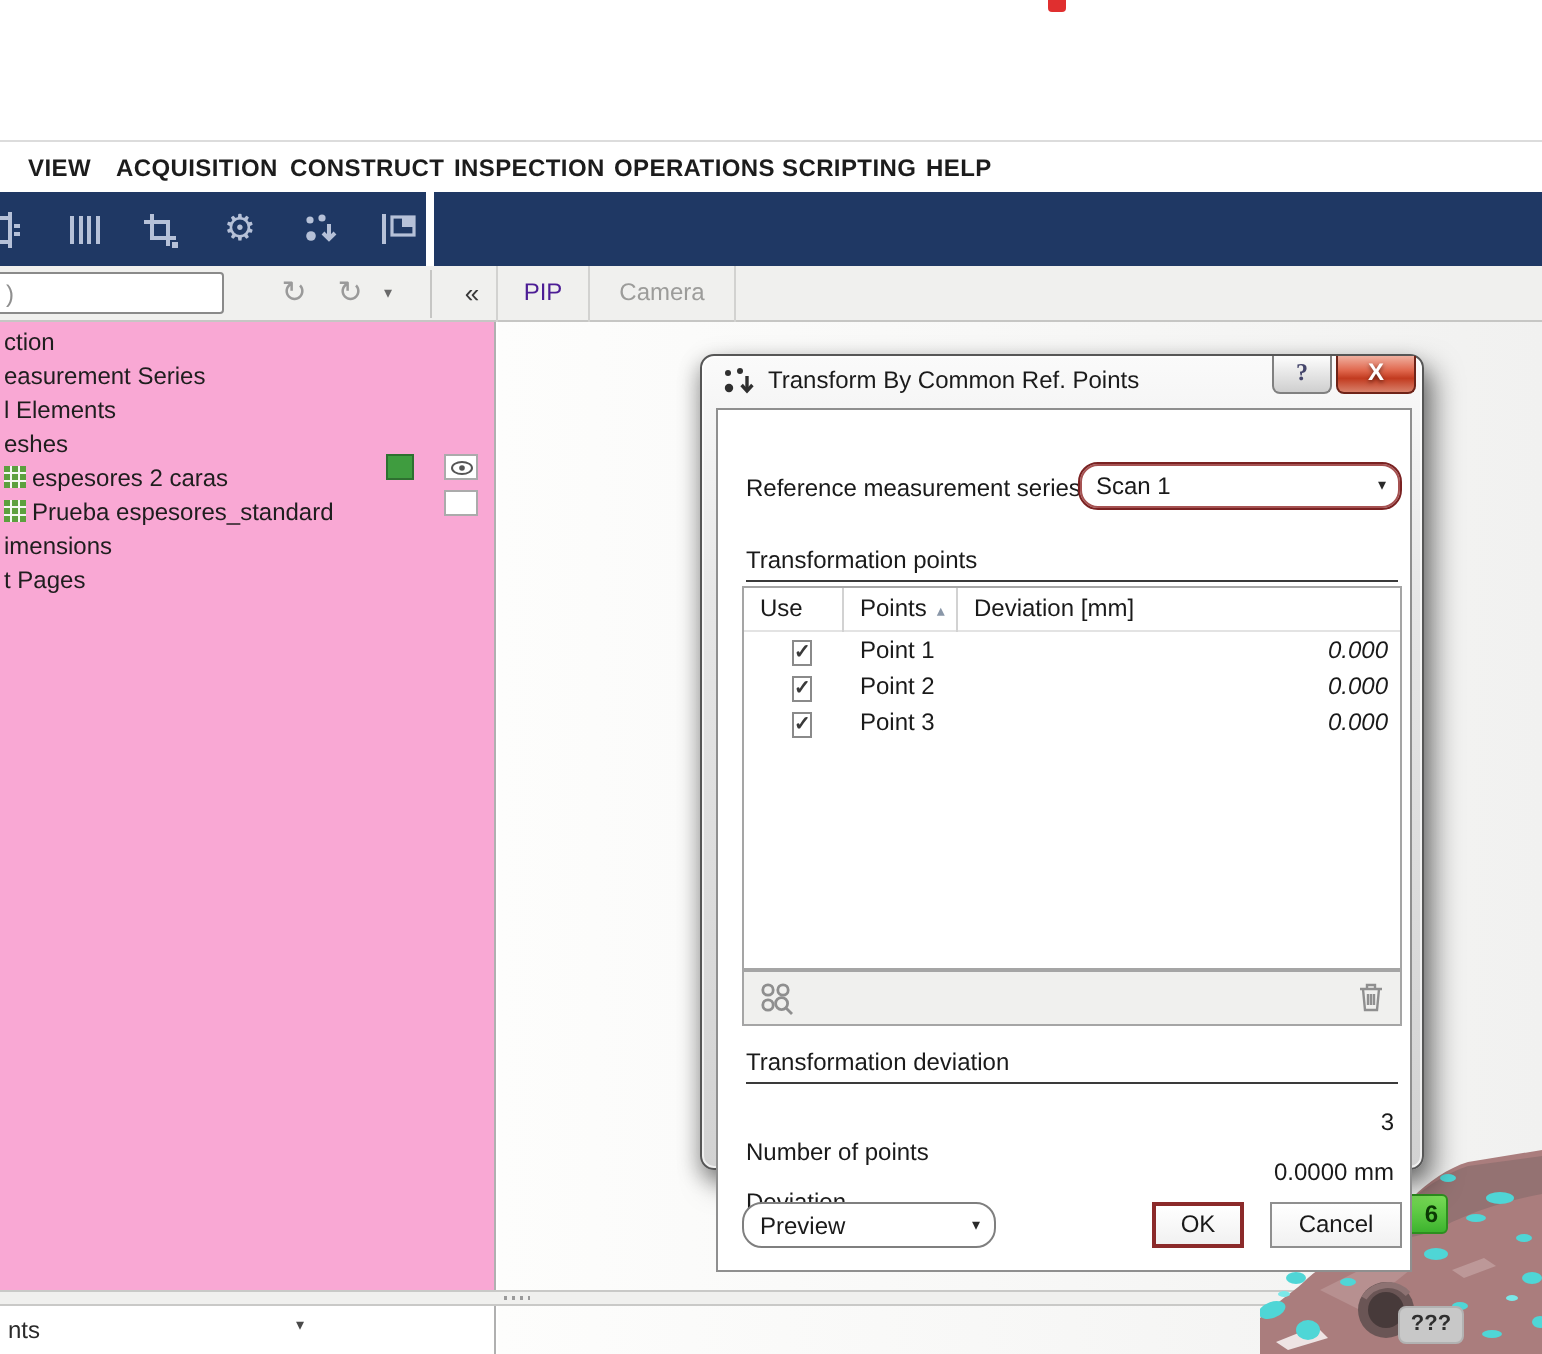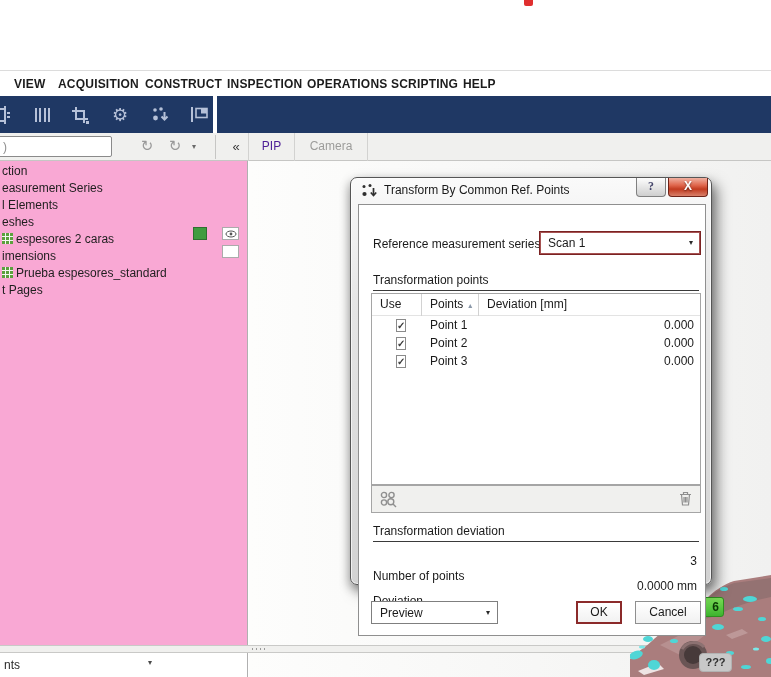--- a/index.html
+++ b/index.html
@@ -101,21 +101,21 @@
     font-family:"Liberation Serif",serif; cursor:default; }
   .dlg-close { position:absolute; left:317px; top:0; width:40px; height:19px;
     border:1px solid #6e2318; border-top:none; border-radius:0 0 4px 4px;
     background:linear-gradient(#f0b0a0,#e0674d 40%,#c23b20 62%,#d8806a);
     text-align:center; line-height:17px; font-size:12px; font-weight:700; color:#fff;
     text-shadow:0 1px 2px rgba(0,0,0,.55); cursor:default; }
   .dlg-content { position:absolute; left:7px; top:26px; width:348px; height:432px;
     background:#ffffff; border:1px solid #8f8f8f; font-size:12px; }
 
   .ref-label { position:absolute; left:14px; top:32px; }
-  .combo { background:#fff; cursor:default; }
+  .combo { background:#fff; cursor:default;border-radius:10px; }
   .ref-combo { position:absolute; left:180px; top:26px; width:162px; height:24px;
     border:1px solid #7a2222; box-shadow:inset 0 0 0 1px #a65252; }
   .combo-text { position:absolute; left:8px; top:0; line-height:22px; }
   .combo-caret { position:absolute; right:7px; top:0; line-height:22px; font-size:8px;
     color:#2a2a2a; font-family:"DejaVu Sans",sans-serif; }
 
   .section-hdr { position:absolute; left:14px; right:6px; padding-bottom:3px;
     border-bottom:1px solid #3a3a3a; }
   .sec-points{top:68px} .sec-dev{top:319px}
 
@@ -124,21 +124,21 @@
   .ptable-header { display:grid; grid-template-columns:50px 57px 1fr; height:22px;
     border-bottom:1px solid #e3e3e3; }
   .th { line-height:21px; padding-left:8px; border-right:1px solid #d2d2d2; white-space:nowrap; cursor:default; }
   .th:last-child { border-right:none; }
   .sort-caret { font-size:8px; color:#8a97a8; margin-left:5px; font-family:"DejaVu Sans",sans-serif; }
   .tr { display:grid; grid-template-columns:50px 57px 1fr; height:18px; align-items:center; }
   .td-check { padding-left:24px; }
   .checkbox { width:13px; height:13px; border:1px solid #8a8a8a; background:#fff;
     font-size:10px; line-height:11px; text-align:center; color:#3a3a3a; font-weight:700; cursor:default; }
   .td-point { padding-left:8px; }
-  .td-dev { text-align:right; padding-right:6px; }
+  .td-dev { text-align:right; padding-right:6px;font-style:italic; }
 
   .ptable-footer { position:absolute; left:12px; top:280px; width:330px; height:28px;
     background:#f0f0ee; border:1px solid #a5a5a5; }
   .foot-icon-left { position:absolute; left:8px; top:5px; }
   .foot-icon-right { position:absolute; right:8px; top:5px; }
 
   .sum-label { position:absolute; left:14px;margin-top:15px; }
   .sum-val { position:absolute; right:8px; text-align:right; }
   .r1{top:349px}.r2{top:374px}
 
@@ -232,26 +232,26 @@
       <span>l Elements</span>
     </div>
   <div class="tree-item">
       <span>eshes</span>
     </div>
   <div class="tree-item">
     <span class="mesh-icon"></span>
     <span>espesores 2 caras</span>
   </div>
   <div class="tree-item">
-      <span>imensions</span>
-    </div>
-  <div class="tree-item">
     <span class="mesh-icon"></span>
     <span>Prueba espesores_standard</span>
   </div>
+  <div class="tree-item">
+      <span>imensions</span>
+    </div>
   <div class="tree-item">
       <span>t Pages</span>
     </div>
 
   <div class="swatch-green"></div>
   <div class="eye-box">
     <svg width="12" height="8" viewBox="0 0 12 8">
       <ellipse cx="6" cy="4" rx="5" ry="3" fill="none" stroke="#555" stroke-width="1"></ellipse>
       <circle cx="6" cy="4" r="1.4" fill="#555"></circle>
       </svg>

